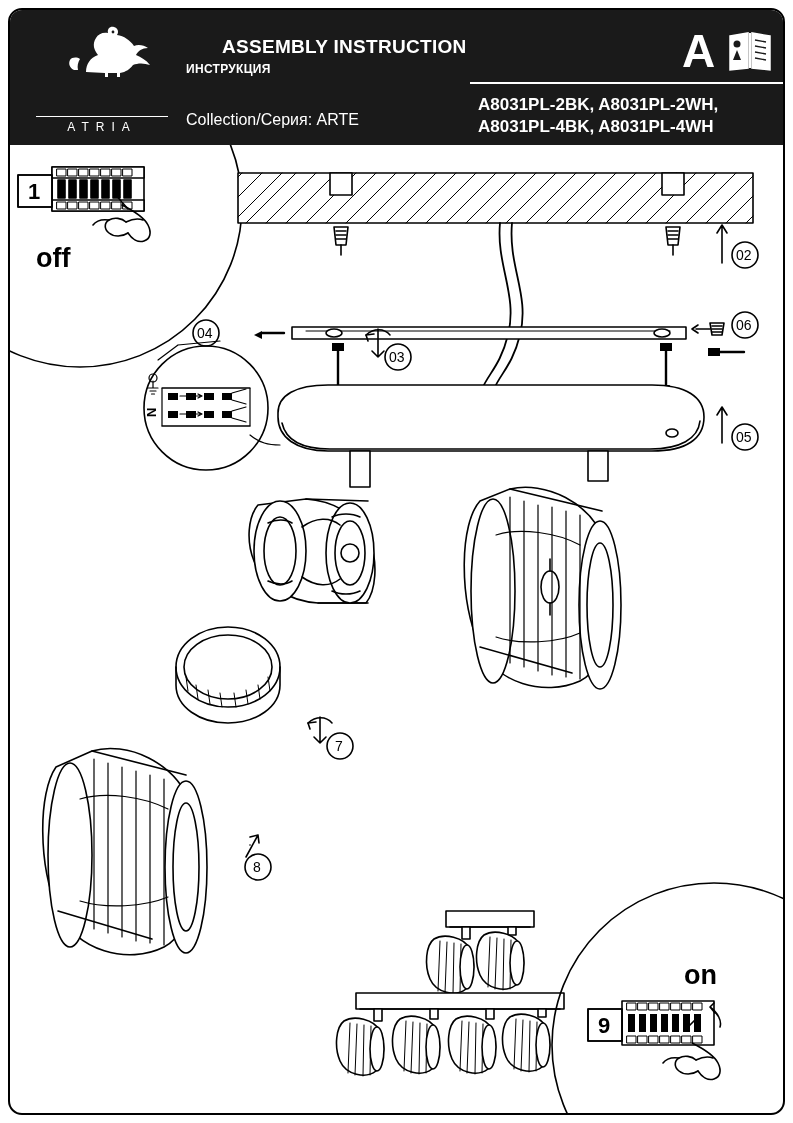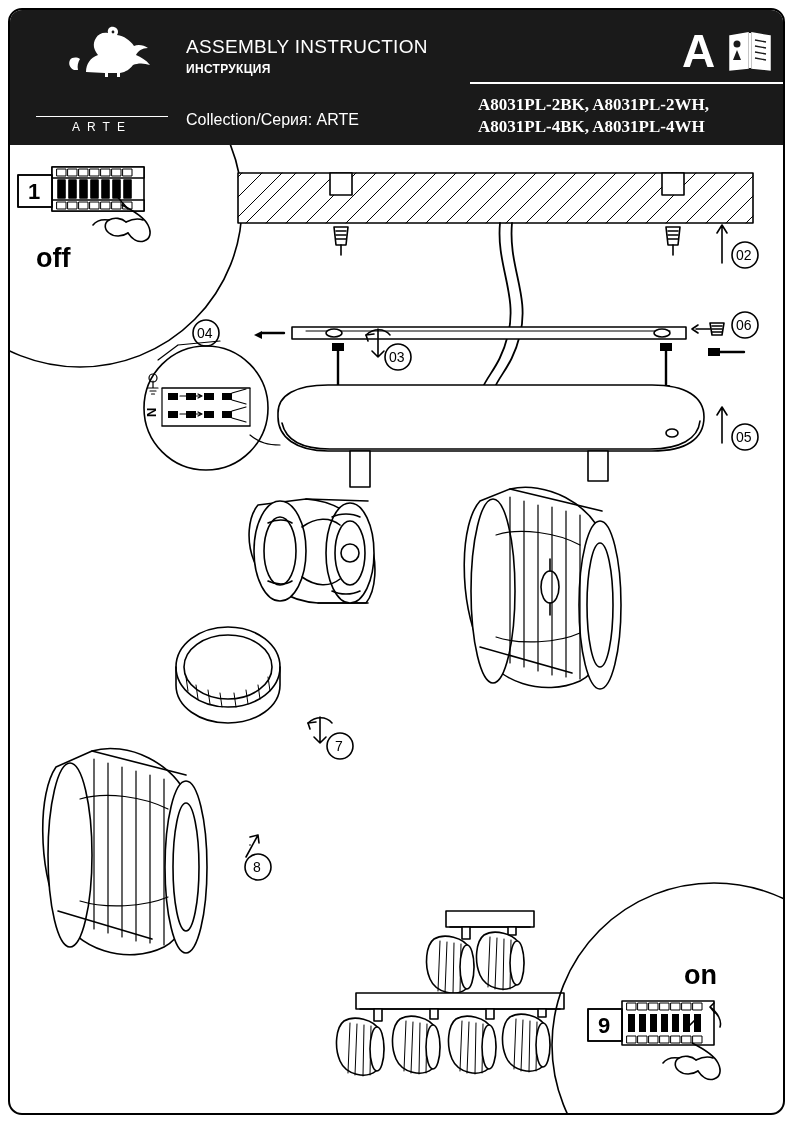--- a/index.html
+++ b/index.html
@@ -85,23 +85,24 @@
     height: 56px;
   }
   .hdr-title {
     position: absolute;
     left: 176px;
     top: 26px;
     color: #fff;
   }
   .hdr-title .l1 {
     font-size: 19px;
-    font-weight: normal;
+    font-weight: bold;
     letter-spacing: .3px;
     line-height: 22px;
+    margin-left: 36px;
   }
   .hdr-title .l2 {
     font-size: 12px;
     font-weight: bold;
     letter-spacing: .3px;
     line-height: 22px;
   }
   .hdr-collection {
     position: absolute;
     left: 176px;
@@ -135,21 +136,20 @@
     height: 42px;
   }
   .codes {
     position: absolute;
     left: 468px;
     top: 84px;
     color: #fff;
     font-size: 17px;
     font-weight: bold;
     line-height: 22px;
-    font-family: Liberation Serif, serif;
   }
   
   .art {
     position: absolute;
     left: 10px;
     top: 145px;
     width: 773px;
     height: 970px;
   }
   .big-lbl {
@@ -171,21 +171,21 @@
 
   <div class="header">
 
     <div class="brand">
       <svg class="griffin" viewBox="0 0 110 56">
         <path d="M30 48 C30 40 34 34 42 31 C38 26 36 20 40 14 C42 10 47 8 52 9 C51 5 54 2 58 3 C62 4 63 8 61 11 C68 12 74 16 78 22 C82 20 88 21 92 24 C86 24 82 27 80 31 C85 33 90 36 94 41 C88 39 82 39 77 41 C74 45 70 48 64 49 L64 53 L61 53 L61 49 L52 49 L52 53 L49 53 L49 49 Z" fill="#ffffff"></path>
         <path d="M18 46 C14 44 12 40 14 36 C16 33 21 33 24 35 C22 38 21 42 22 46 Z" fill="#ffffff"></path>
         <circle cx="57" cy="8" r="1.4" fill="#1a1a1a"></circle>
       </svg>
       <div class="brand-rule"></div>
-      <div class="brand-sub">ARTE</div>
+      <div class="brand-sub">ATRIA</div>
     </div>
 
     <div class="hdr-title">
       <div class="l1">ASSEMBLY INSTRUCTION</div>
       <div class="l2">ИНСТРУКЦИЯ</div>
     </div>
 
     <div class="hdr-collection">Collection/Серия: ARTE</div>
 
     <div class="hdr-divider"></div>

